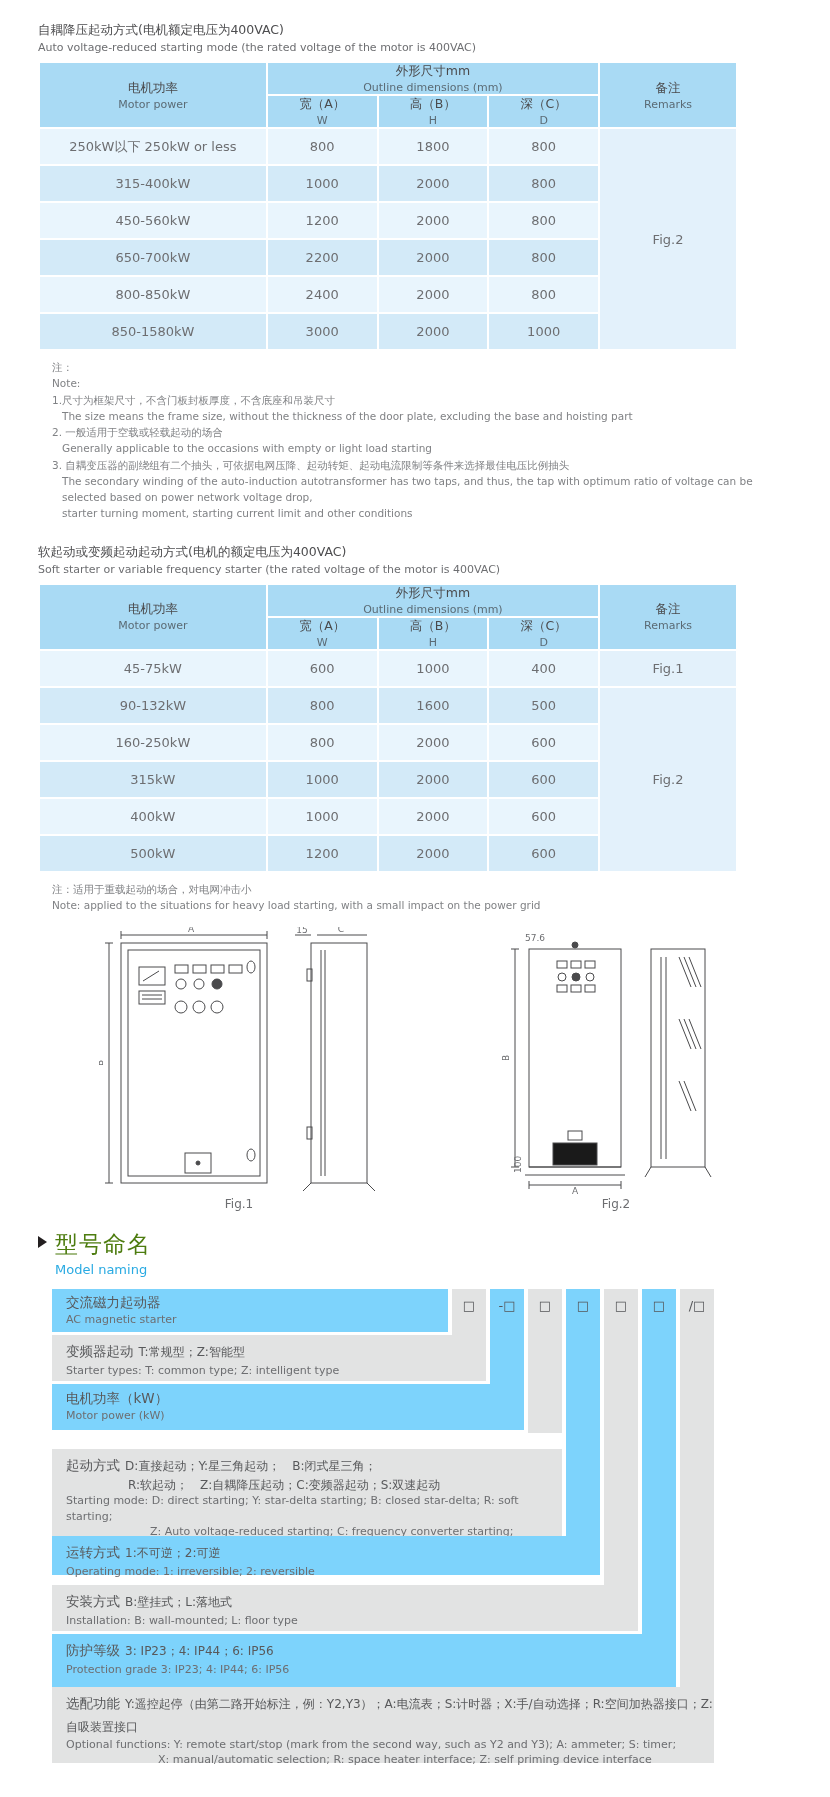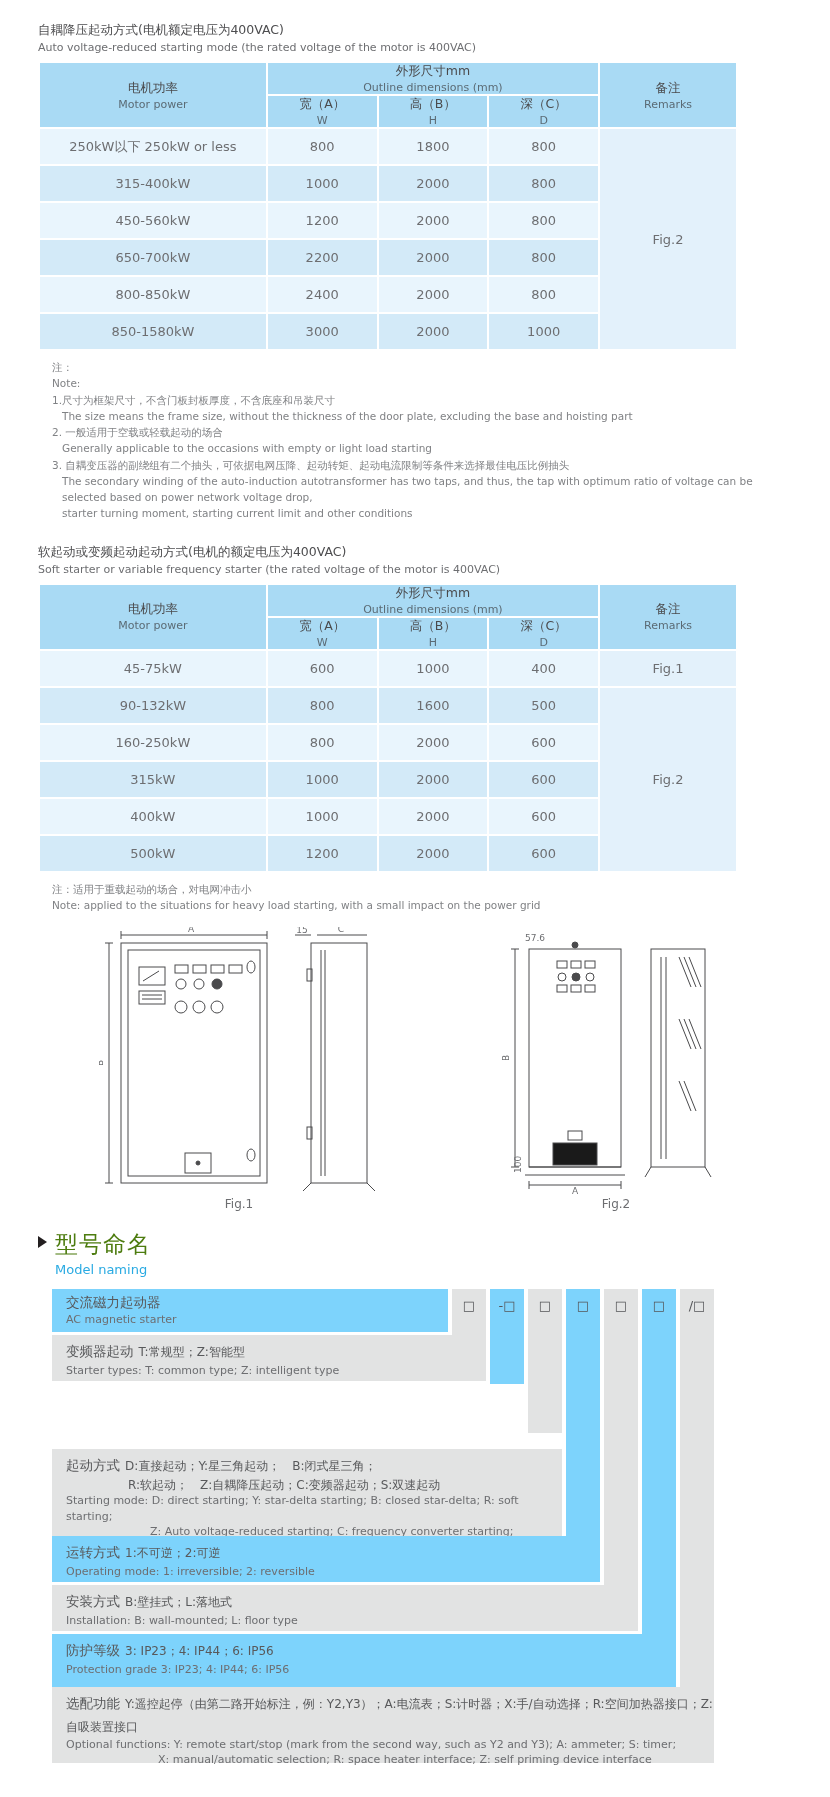--- a/index.html
+++ b/index.html
@@ -370,28 +370,32 @@
     <span class="qc" style="left:348px;top:10px;">QC91</span>
 
     <div class="mrow bg-blue" style="top:0;width:396px;height:43px;padding-top:4px;">
       <div class="lbl">交流磁力起动器</div>
       <div class="en">AC magnetic starter</div>
     </div>
     <div class="mrow bg-gray" style="top:46px;width:434px;height:46px;">
       <div><span class="lbl">变频器起动</span>&nbsp;<span class="desc">T:常规型；Z:智能型</span></div>
       <div class="en">Starter types: T: common type; Z: intelligent type</div>
     </div>
+    <div class="mrow bg-blue" style="top:95px;width:472px;height:46px;">
+      <div class="lbl">电机功率（kW）</div>
+      <div class="en">Motor power (kW)</div>
+    </div>
     <div class="mrow bg-gray" style="top:160px;width:510px;height:100px;">
       <div><span class="lbl">起动方式</span>&nbsp;<span class="desc">D:直接起动；Y:星三角起动；　B:闭式星三角；</span></div>
       <div class="desc" style="padding-left:62px;">R:软起动；　Z:自耦降压起动；C:变频器起动；S:双速起动</div>
       <div class="en">Starting mode: D: direct starting; Y: star-delta starting; B: closed star-delta; R: soft starting;</div>
       <div class="en" style="padding-left:84px;">Z: Auto voltage-reduced starting; C: frequency converter starting;</div>
       <div class="en" style="padding-left:84px;">S: double speed starting</div>
     </div>
-    <div class="mrow bg-blue" style="top:247px;width:548px;height:46px;">
+    <div class="mrow bg-blue" style="top:247px;width:548px;height:39px;">
       <div><span class="lbl">运转方式</span>&nbsp;<span class="desc">1:不可逆；2:可逆</span></div>
       <div class="en">Operating mode: 1: irreversible; 2: reversible</div>
     </div>
     <div class="mrow bg-gray" style="top:296px;width:586px;height:46px;">
       <div><span class="lbl">安装方式</span>&nbsp;<span class="desc">B:壁挂式；L:落地式</span></div>
       <div class="en">Installation: B: wall-mounted;  L: floor type</div>
     </div>
     <div class="mrow bg-blue" style="top:345px;width:624px;height:67px;">
       <div><span class="lbl">防护等级</span>&nbsp;<span class="desc">3: IP23；4: IP44；6: IP56</span></div>
       <div class="en">Protection grade  3: IP23;  4: IP44;  6: IP56</div>

